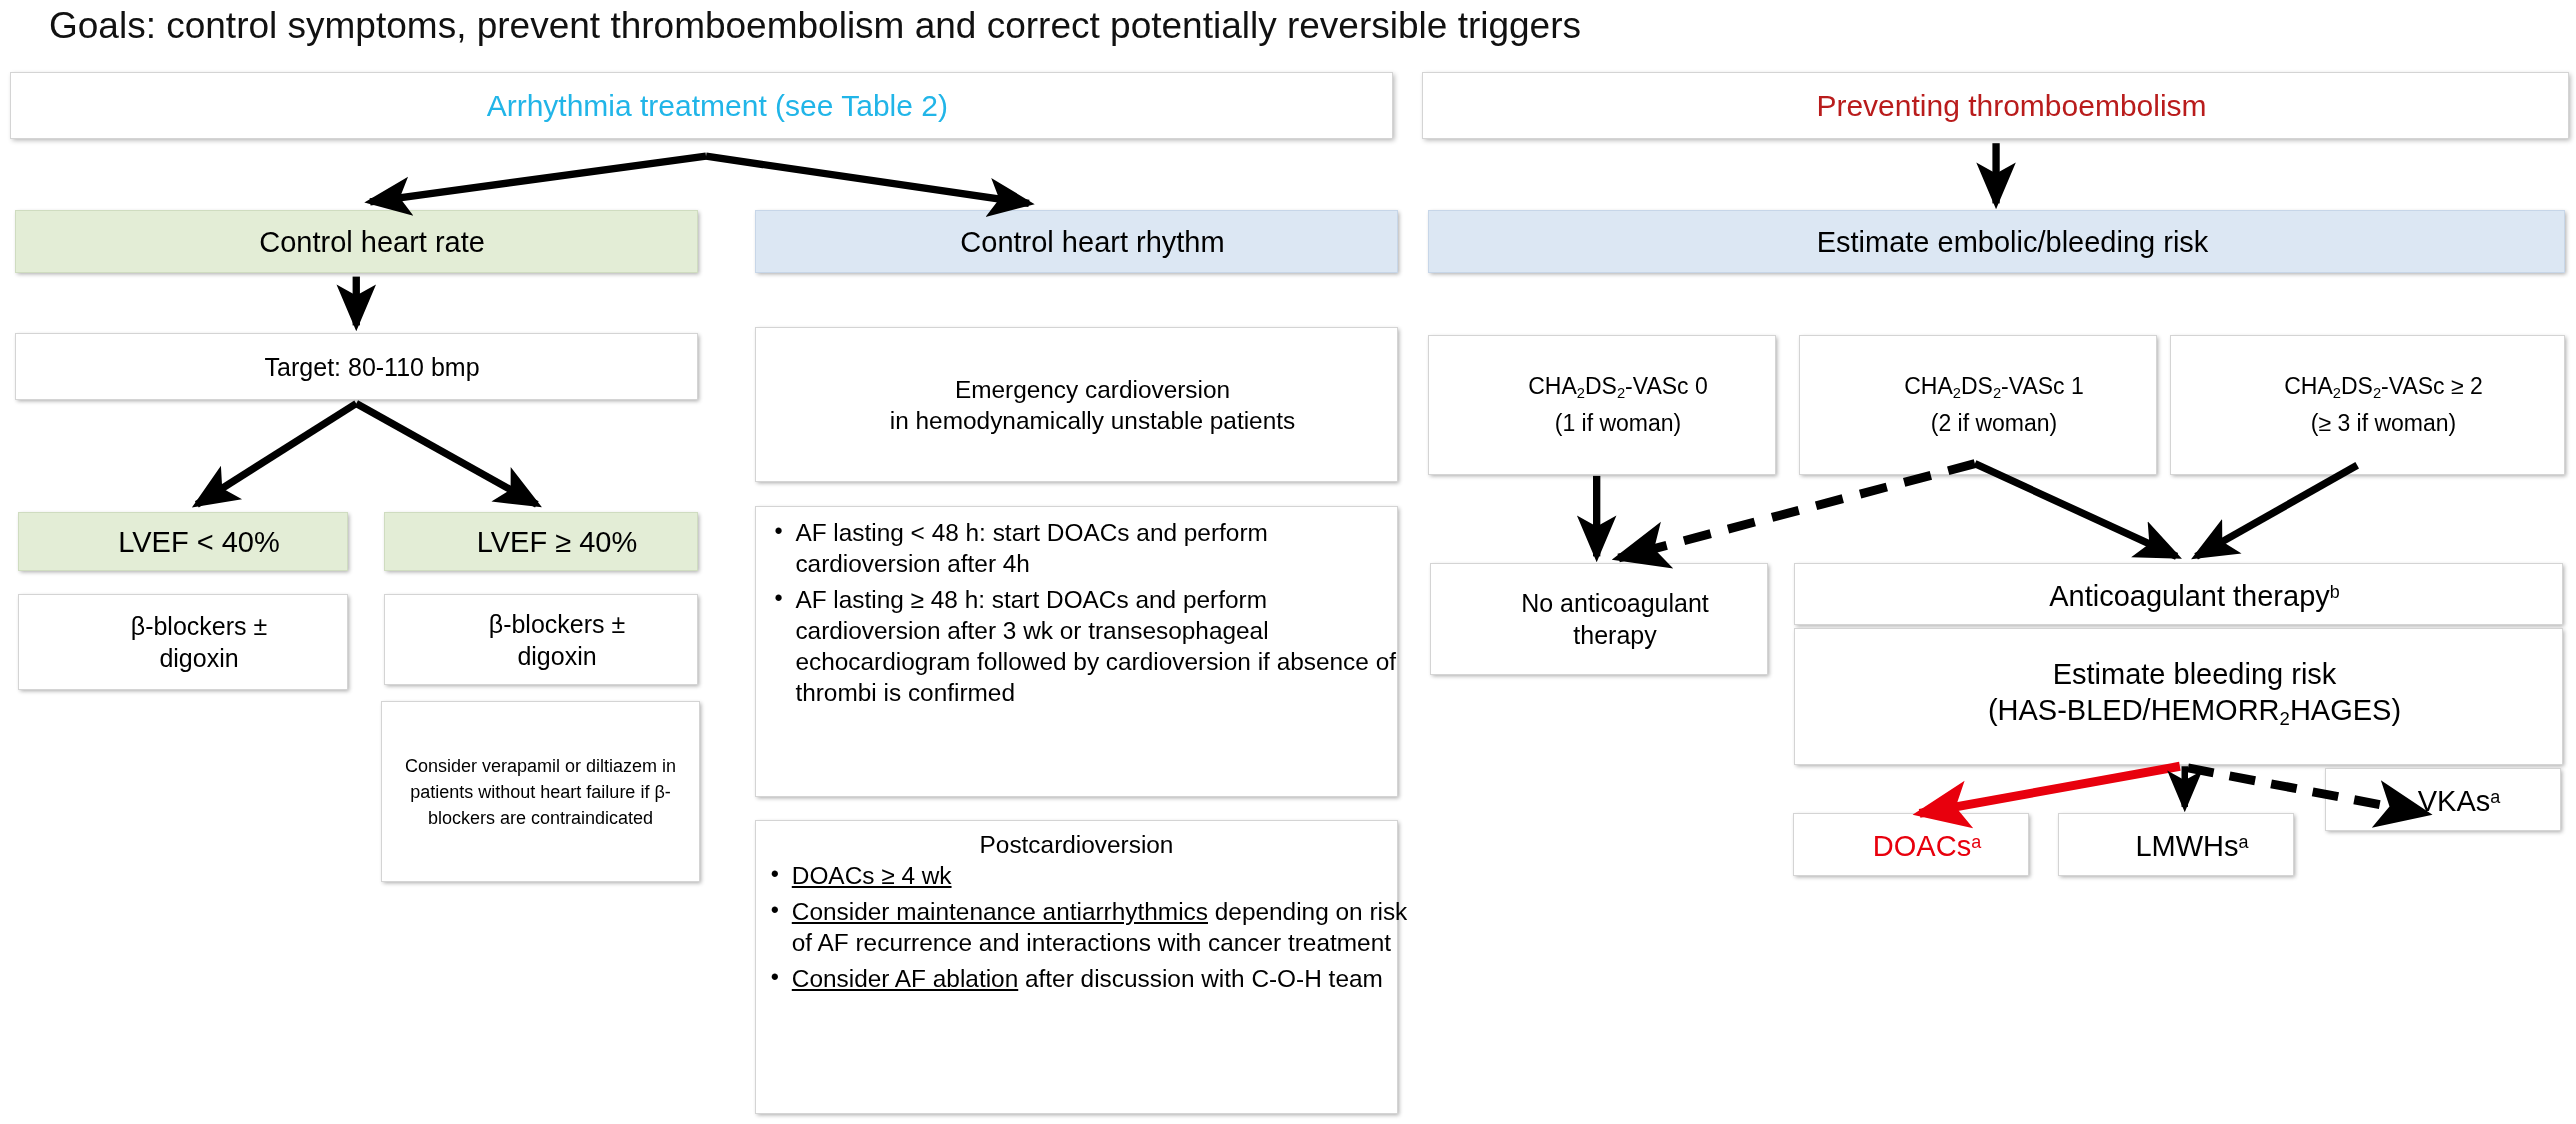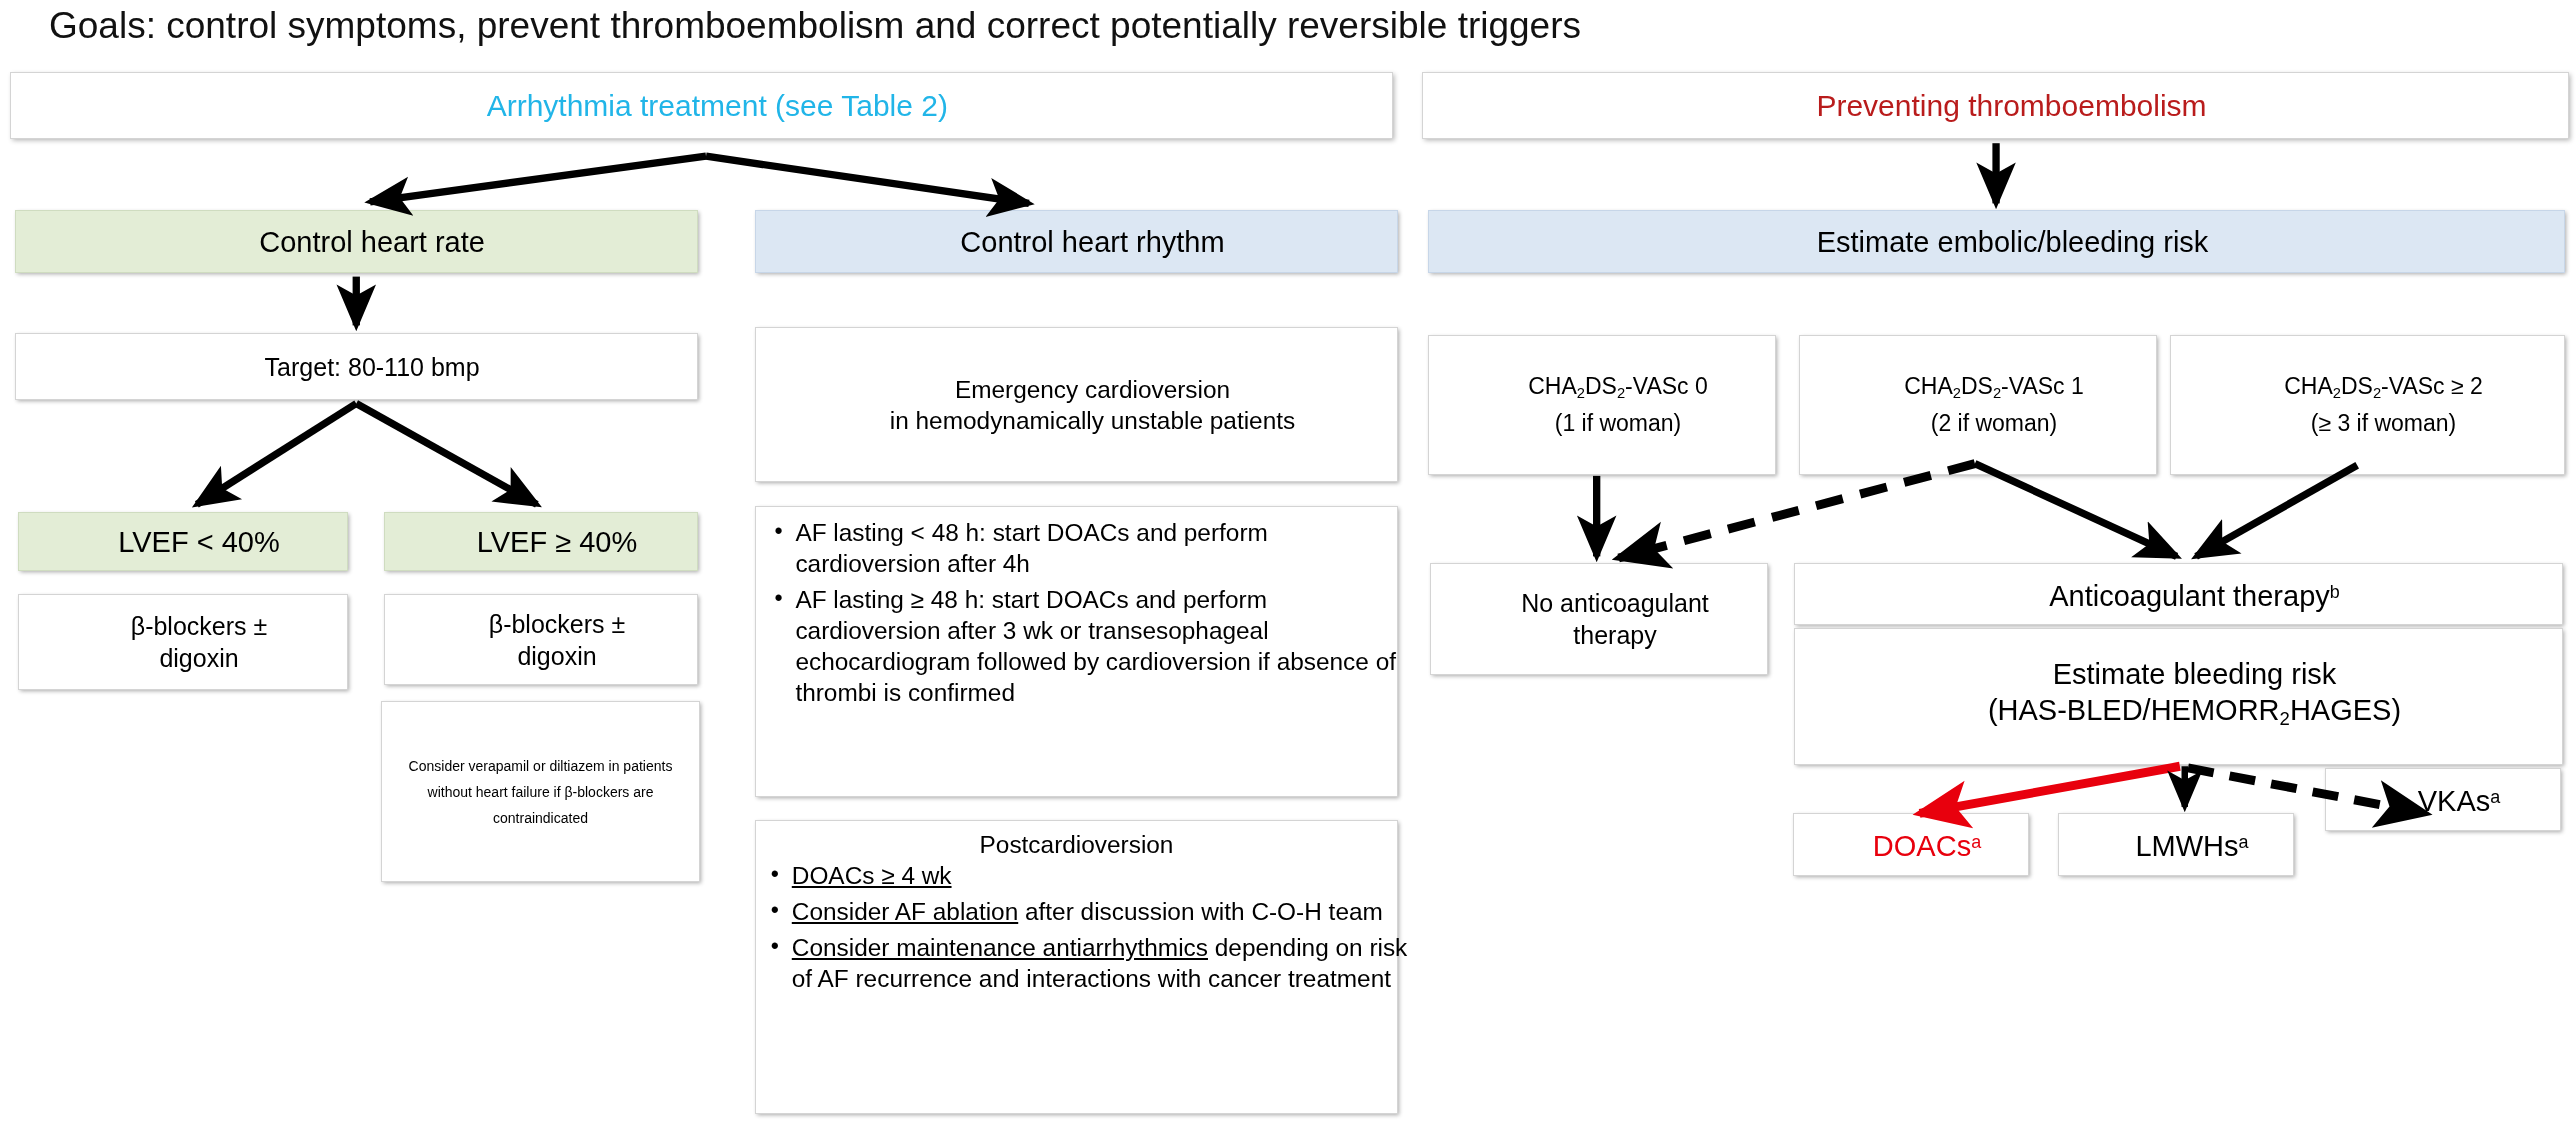--- a/index.html
+++ b/index.html
@@ -28,21 +28,21 @@
   .box.plain{box-shadow:1.6px 1.6px 4.9px rgba(0,0,0,.30);}
 
   .hdr-box{font-size:30px;}
   .hdr-cyan{color:#21b5e8;}
   .hdr-red{color:#b91c1c;}
 
   .t36{font-size:29px;line-height:36px;}
   .t31{font-size:25px;line-height:32px;}
   .t30{font-size:24.4px;line-height:31px;}
   .t28{font-size:23px;line-height:29px;}
-  .t22{font-size:14px;line-height:26px;}
+  .t22{font-size:18px;line-height:26px;}
 
   .pad{padding:4.9px 11.4px;}
   .col{flex-direction:column;}
 
   sub{font-size:.64em;vertical-align:-.28em;}
   sup{font-size:.62em;vertical-align:.45em;}
   .u{text-decoration:underline;}
 
   
   ul.blist{margin:0;padding:0 0 0 28px;list-style:none;text-align:left;width:100%;}
@@ -111,24 +111,24 @@
   </ul>
 </div>
 
 <div class="abs box col t30 pad" style="left:755px;top:820px;width:643px;height:294px;align-items:stretch;justify-content:flex-start;padding-top:8.1px;">
   <div style="text-align:center;">Postcardioversion</div>
   <ul class="blist" style="padding-left:24.4px;">
     <li>
       <span class="u">DOACs ≥ 4 wk</span><span></span>
     </li>
     <li>
-      <span class="u">Consider AF ablation</span><span> after discussion with C-O-H team</span>
+      <span class="u">Consider maintenance antiarrhythmics</span><span> depending on risk of AF recurrence and interactions with cancer treatment</span>
     </li>
     <li>
-      <span class="u">Consider maintenance antiarrhythmics</span><span> depending on risk of AF recurrence and interactions with cancer treatment</span>
+      <span class="u">Consider AF ablation</span><span> after discussion with C-O-H team</span>
     </li>
   </ul>
 </div>
 
 <div class="abs box blue t36" style="left:1428px;top:210px;width:1137px;height:63px;">
   <span>Estimate embolic/bleeding risk</span>
 </div>
 
 <div class="abs box col t28" style="left:1428px;top:335px;width:348px;height:140px;">
   <div>

